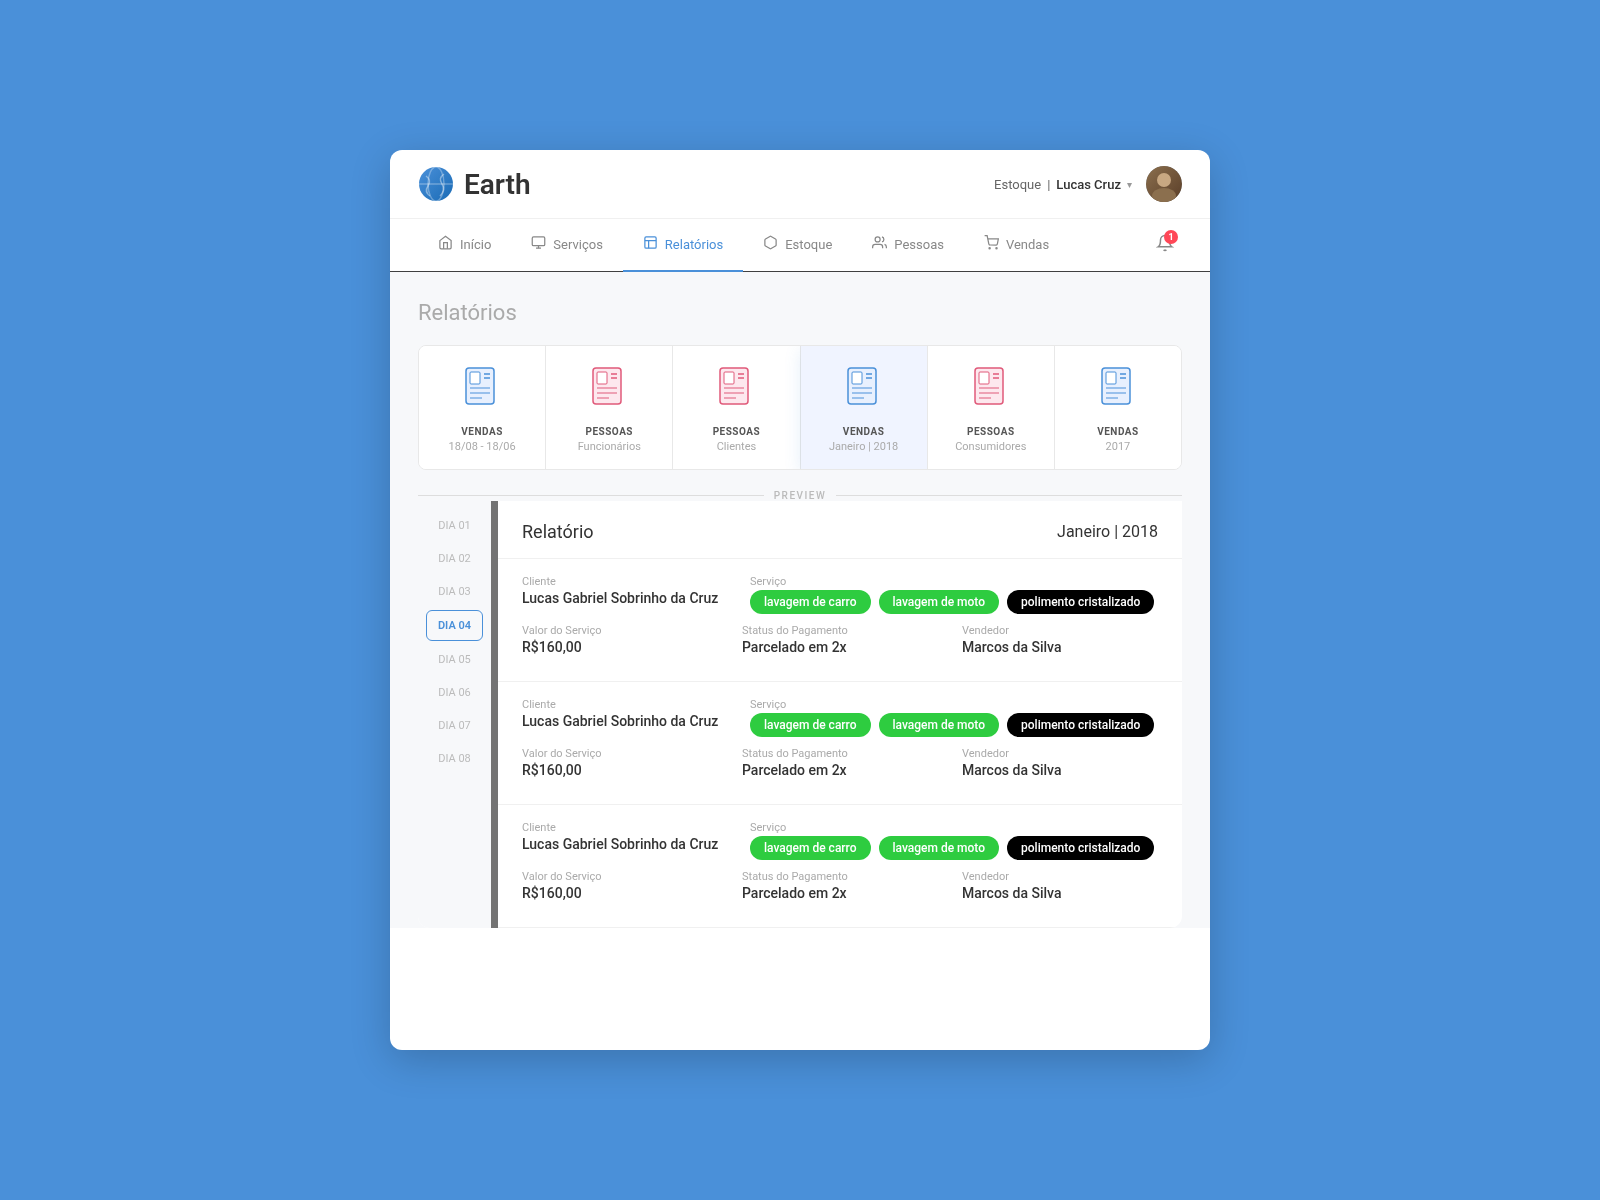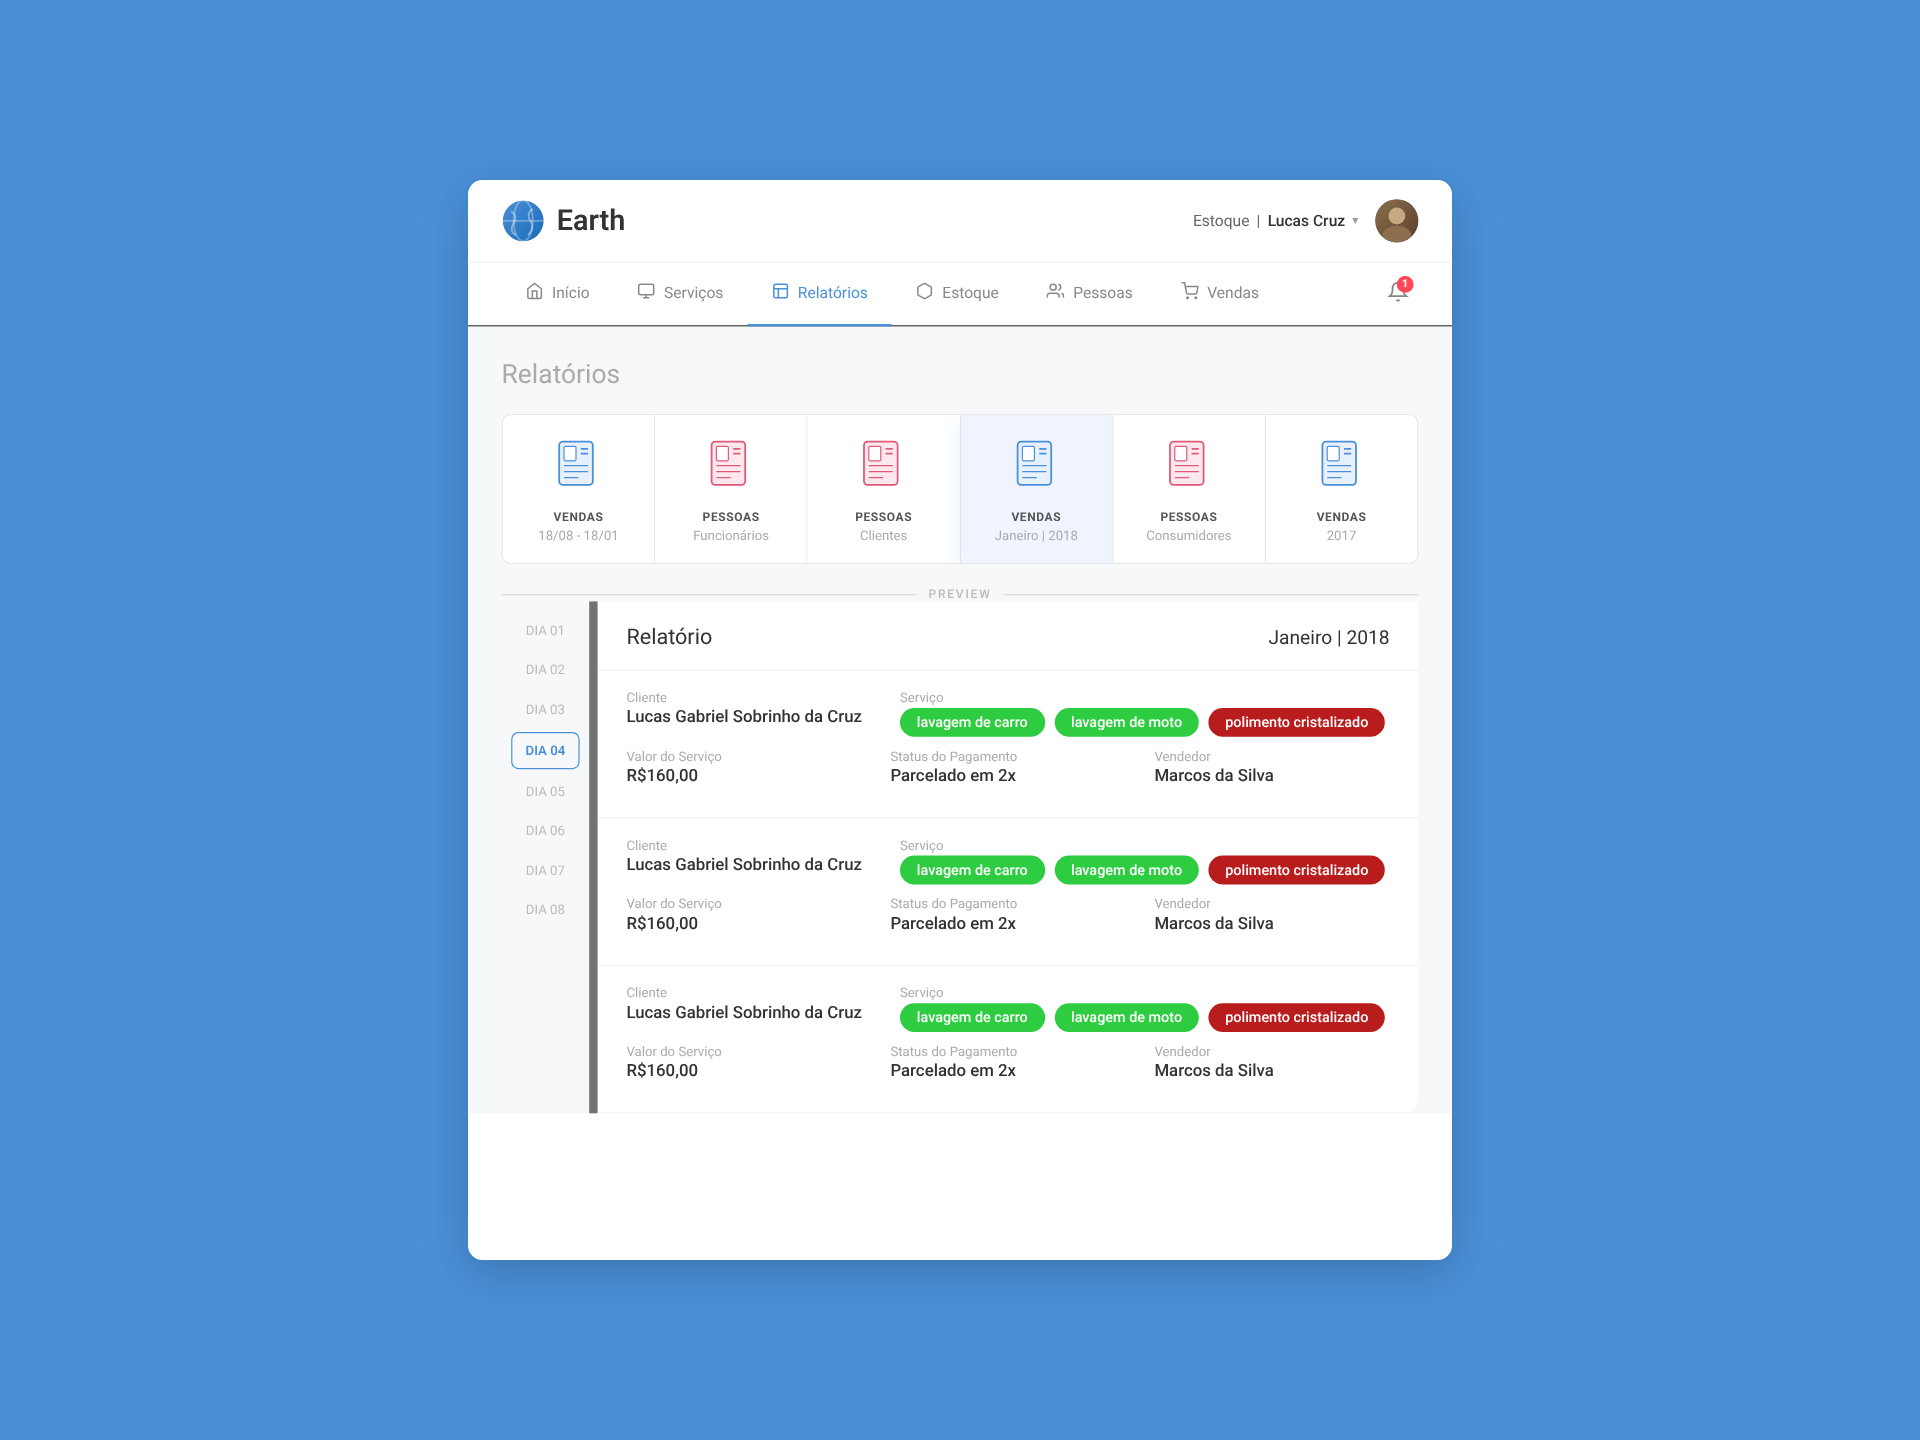--- a/index.html
+++ b/index.html
@@ -30,21 +30,21 @@
     .logo-area {
       display: flex;
       align-items: center;
       gap: 10px;
     }
     .logo-icon {
       width: 36px;
       height: 36px;
     }
     .logo-text {
-      font-size: 24px;
+      font-size: 28px;
       font-weight: 600;
       color: #333;
     }
     .header-right {
       display: flex;
       align-items: center;
       gap: 14px;
     }
     .user-info {
       display: flex;
@@ -282,21 +282,21 @@
       flex-wrap: wrap;
     }
     .tag {
       padding: 5px 14px;
       border-radius: 20px;
       font-size: 12px;
       color: #fff;
       font-weight: 500;
     }
     .tag-green { background: #2ecc40; }
-    .tag-purple { background: #b91c1c; }
+    .tag-purple { background: #000000; }
   </style>
 </head>
 <body>
 
 <div class="app-container">
 
   <div class="header">
     <div class="logo-area">
       <svg class="logo-icon" viewBox="0 0 36 36">
         <defs>
@@ -408,21 +408,21 @@
         <svg class="report-card-icon" viewBox="0 0 48 48">
           <rect x="8" y="4" width="28" height="36" rx="3" fill="#e8f0fe" stroke="#4a90d9" stroke-width="1.5"></rect>
           <rect x="12" y="8" width="10" height="12" rx="1" fill="#fff" stroke="#4a90d9" stroke-width="1"></rect>
           <line x1="26" y1="10" x2="32" y2="10" stroke="#4a90d9" stroke-width="1.5"></line>
           <line x1="26" y1="14" x2="32" y2="14" stroke="#4a90d9" stroke-width="1.5"></line>
           <line x1="12" y1="24" x2="32" y2="24" stroke="#4a90d9" stroke-width="1.2"></line>
           <line x1="12" y1="29" x2="32" y2="29" stroke="#4a90d9" stroke-width="1.2"></line>
           <line x1="12" y1="34" x2="24" y2="34" stroke="#4a90d9" stroke-width="1.2"></line>
         </svg>
         <div class="report-card-type">VENDAS</div>
-        <div class="report-card-sub">18/08 - 18/01</div>
+        <div class="report-card-sub">18/08 - 18/06</div>
       </div>
 
       <div class="report-card">
         <svg class="report-card-icon" viewBox="0 0 48 48">
           <rect x="8" y="4" width="28" height="36" rx="3" fill="#fde8ee" stroke="#e05a7a" stroke-width="1.5"></rect>
           <rect x="12" y="8" width="10" height="12" rx="1" fill="#fff" stroke="#e05a7a" stroke-width="1"></rect>
           <line x1="26" y1="10" x2="32" y2="10" stroke="#e05a7a" stroke-width="1.5"></line>
           <line x1="26" y1="14" x2="32" y2="14" stroke="#e05a7a" stroke-width="1.5"></line>
           <line x1="12" y1="24" x2="32" y2="24" stroke="#e05a7a" stroke-width="1.2"></line>
           <line x1="12" y1="29" x2="32" y2="29" stroke="#e05a7a" stroke-width="1.2"></line>

